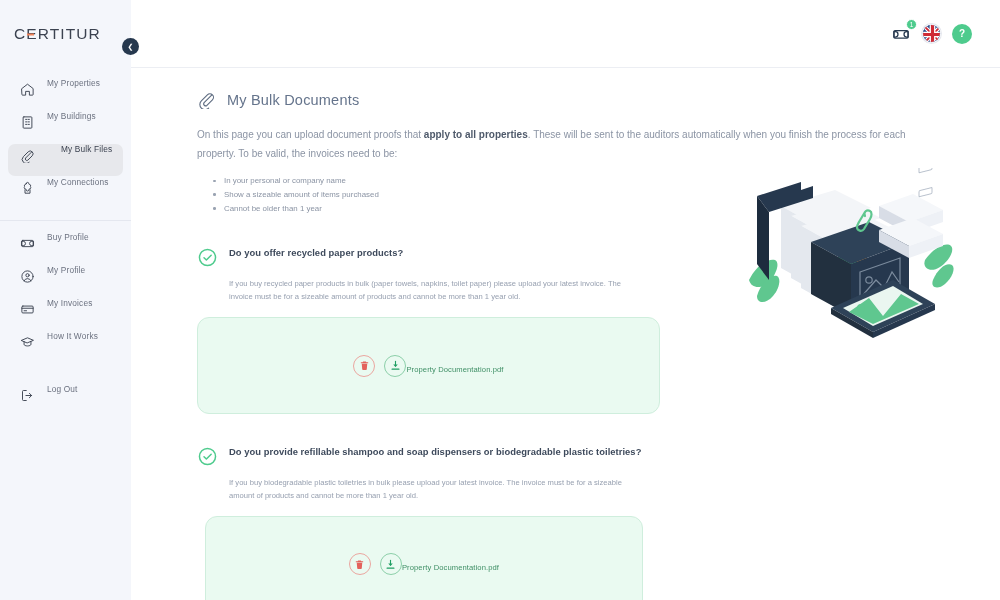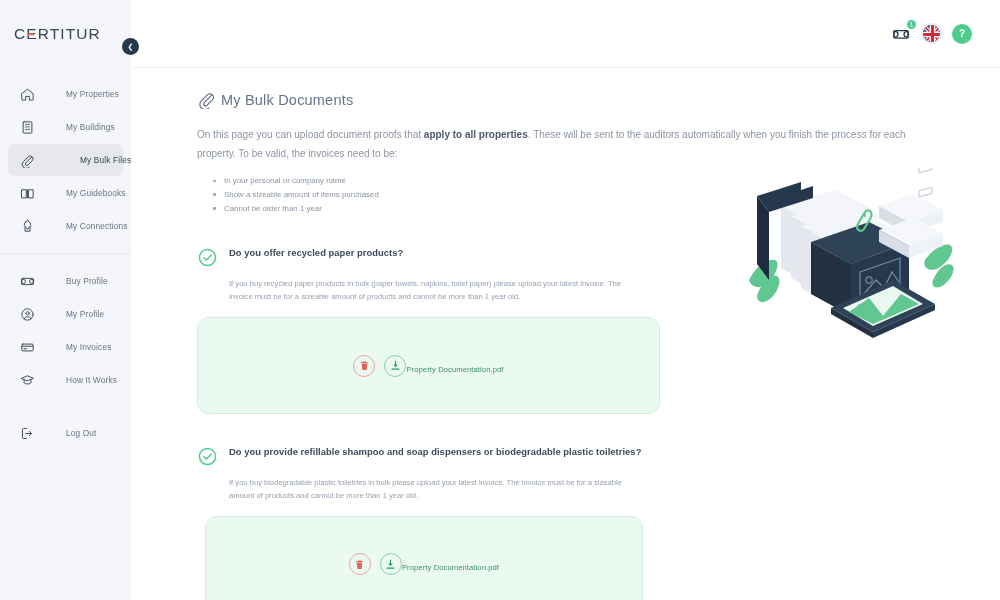--- a/index.html
+++ b/index.html
@@ -34,28 +34,27 @@
   .logo .e-wrap { position: relative; display: inline-block; }
   .logo .e-bar {
     position: absolute;
     left: 1px; top: 50%;
     width: 7px; height: 1.6px;
     background: #f0845b;
     transform: translateY(-0.5px);
   }
   .nav { padding-top: 10px; }
   .nav-item {
-    display: flex; align-items: center;
+    display: flex; 
     height: 32px;
     margin: 0 8px;
     padding-left: 8px;
     border-radius: 7px;
     cursor: pointer;
     margin-bottom: 1px;
-    gap: 19px;
   }
   .nav-item.active { background: #e7e8ec; }
   .nav-ico {
     width: 22px; height: 22px;
     display: flex; align-items: center; justify-content: center;
     flex: 0 0 22px;
     color: #3b4250;
   }
   .nav-ico svg { display: block; }
   .nav-label {
@@ -129,21 +128,21 @@
     font-size: 10px; font-weight: 700;
     cursor: pointer;
   }
 
   .content {
     padding: 22px 0 0 66px;
     position: relative;
     height: 532px;
   }
 
-  .page-title-row { display: flex; align-items: center; gap: 5px; margin-bottom: 17px; }
+  .page-title-row { display: flex; align-items: center; gap: 11px; margin-bottom: 17px; }
   .clip-ico { width: 19px; height: 19px; color: #5d6b80; }
   .clip-ico svg { display: block; }
   .page-title {
     font-size: 14.5px; color: #65748c; font-weight: 400; letter-spacing: .2px;
   }
 
   .intro {
     font-size: 10px;
     line-height: 1.85;
     color: #8b94a4;
@@ -240,29 +239,20 @@
 
       <div class="nav-item active">
         <span class="nav-ico">
           <svg width="15" height="15" viewBox="0 0 24 24" fill="none" stroke="currentColor" stroke-width="1.5" stroke-linecap="round" stroke-linejoin="round">
               <path d="M18.5 6.5 9 16a2.5 2.5 0 0 0 3.5 3.5l7-7a4.5 4.5 0 0 0-6.4-6.4l-7.6 7.6a6.5 6.5 0 0 0 9.2 9.2"></path>
             </svg>
         </span>
         <span class="nav-label">My Bulk Files</span>
       </div>
 
-      <div class="nav-item">
-        <span class="nav-ico">
-          <svg width="15" height="15" viewBox="0 0 24 24" fill="none" stroke="currentColor" stroke-width="1.5" stroke-linecap="round" stroke-linejoin="round">
-              <path d="M3 6h7v13H3zM14 6h7v13h-7z"></path>
-              <path d="M12 6v13"></path>
-            </svg>
-        </span>
-        <span class="nav-label">My Guidebooks</span>
-      </div>
 
       <div class="nav-item">
         <span class="nav-ico">
           <svg width="15" height="15" viewBox="0 0 24 24" fill="none" stroke="currentColor" stroke-width="1.5" stroke-linecap="round" stroke-linejoin="round">
               <path d="M10 4.2a2 2 0 1 1 4 0c0 1.1 1 1.6 1.8 1.1l1.6 2.7c-.9.6-.9 2 0 2.6L15.8 13c-.8-.5-1.8 0-1.8 1.1a2 2 0 1 1-4 0c0-1.1-1-1.6-1.8-1.1L6.6 10.6c.9-.6.9-2 0-2.6L8.2 5.3C9 5.8 10 5.3 10 4.2z"></path>
               <path d="M8 14v5.5h8V14"></path>
             </svg>
         </span>
         <span class="nav-label">My Connections</span>
       </div>

